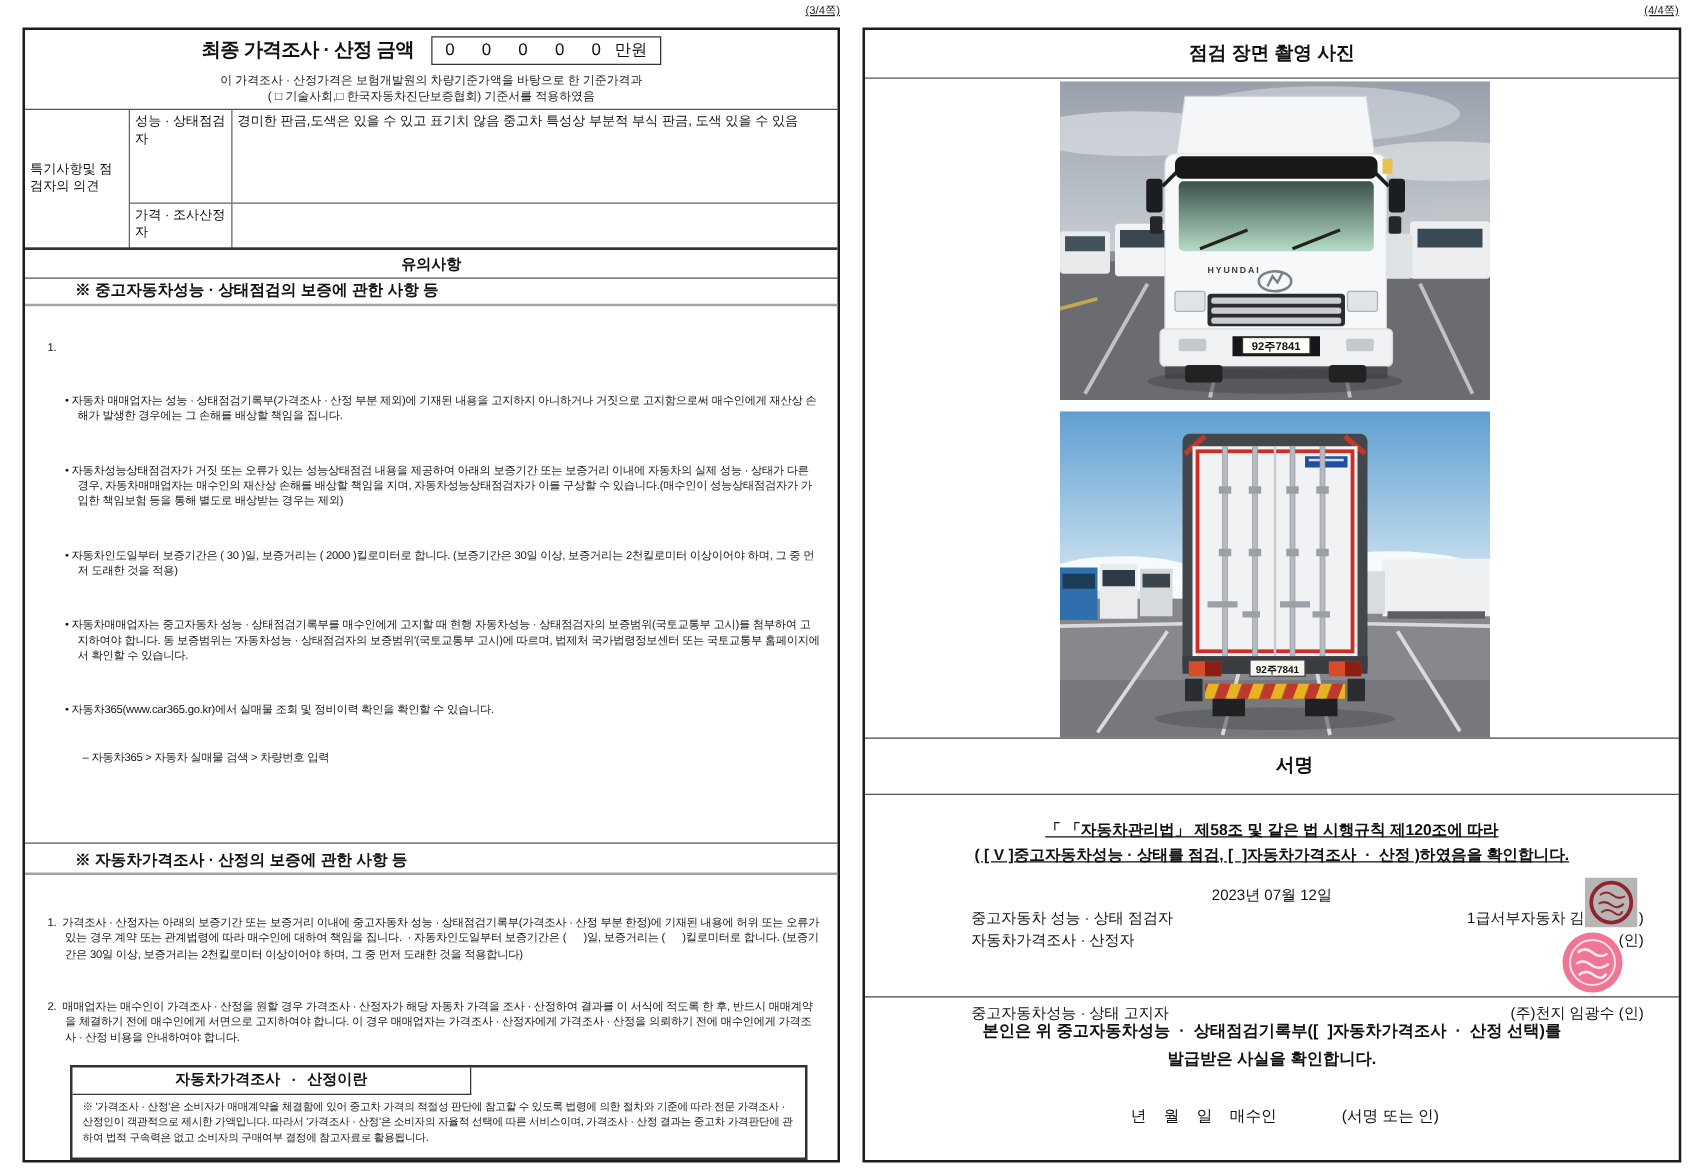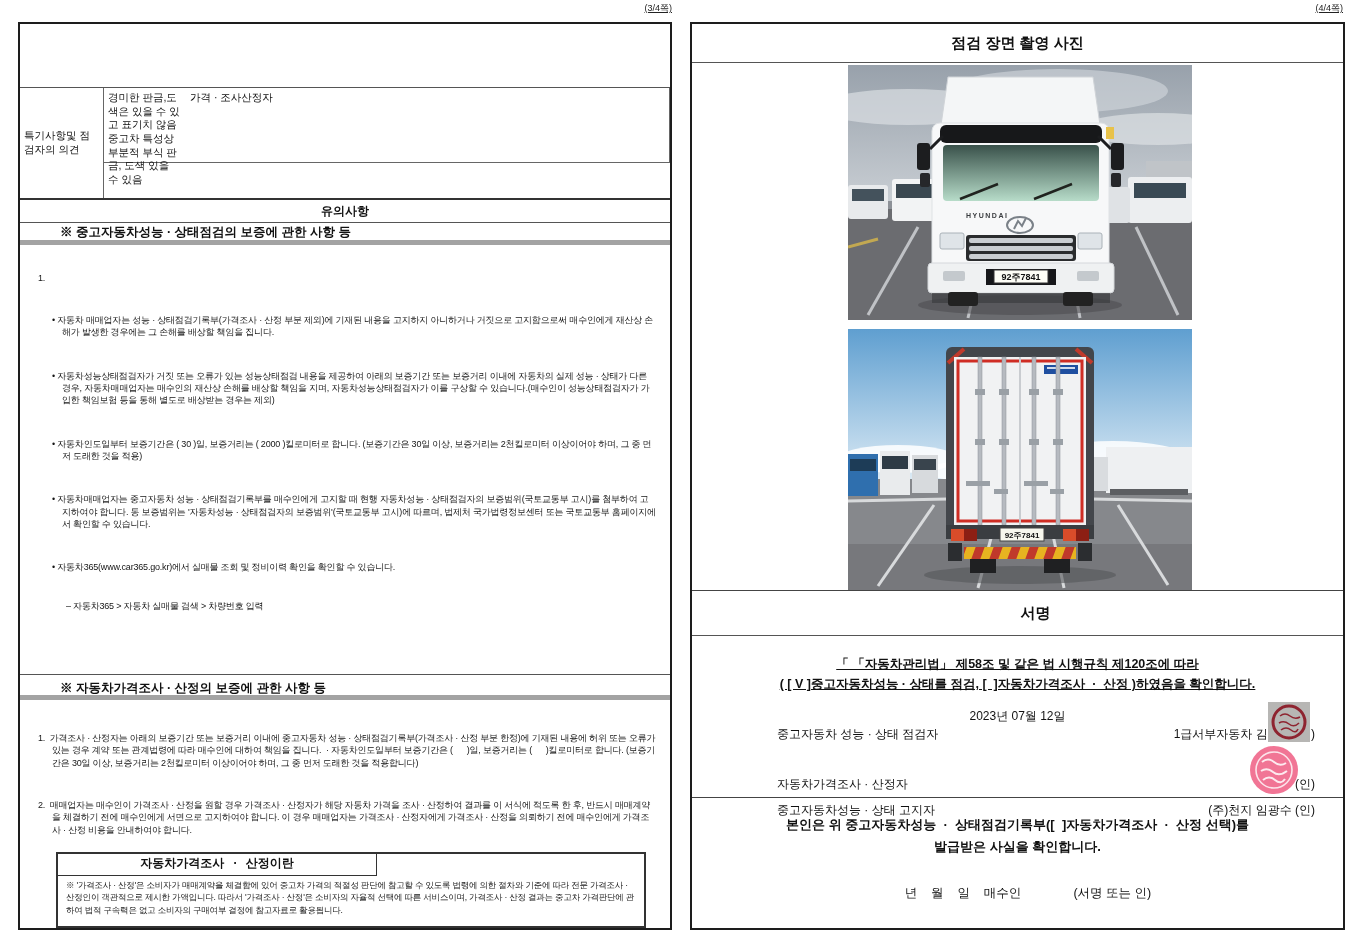--- a/index.html
+++ b/index.html
@@ -15,21 +15,21 @@
   .amtbox{display:inline-block;border:1.5px solid #333;margin-left:14px;padding:1px 10px 2px 10px;vertical-align:middle;}
   .amt-digits{font-size:13.5px;letter-spacing:9px;}
   .amt-unit{font-size:13px;margin-left:2px;}
   .lp-desc{position:absolute;left:0;right:0;text-align:center;font-size:9.5px;color:#222;}
   .tbl{position:absolute;top:63px;left:0;right:0;height:111px;border-top:1px solid #555;display:grid;grid-template-columns:84px 82px 1fr;grid-template-rows:75px 36px;}
   .tbl>div{border-right:1px solid #666;border-bottom:1px solid #666;padding:3px 4px;font-size:10.5px;line-height:1.3;}
   .tbl .lastcol{border-right:none;}
   .cell-span{grid-row:1/3;display:flex;align-items:center;}
   .cell-content{font-size:11px;}
   .notice-title{position:absolute;top:174px;left:0;right:0;height:22px;border-top:2px solid #333;border-bottom:1px solid #555;text-align:center;font-weight:bold;font-size:12px;line-height:22px;}
-  .sech{position:absolute;left:0;right:0;border-bottom:5px solid #a3a3a3;font-weight:bold;font-size:12.5px;padding-left:40px;box-sizing:border-box;}
+  .sech{position:absolute;left:0;right:0;border-bottom:2px solid #a3a3a3;font-weight:bold;font-size:12.5px;padding-left:40px;box-sizing:border-box;}
   .fine{font-size:9px;line-height:1.38;letter-spacing:-0.2px;color:#151515;white-space:pre-wrap;}
   .listblk{position:absolute;left:18px;width:618px;overflow:hidden;}
   .n{padding-left:14px;text-indent:-14px;margin:2px 0 3px 0;}
   .b{padding-left:24px;text-indent:-10px;margin:2px 0 4px 0;}
   .sub{padding-left:28px;text-indent:0;margin:1px 0;}
   .bbox{position:absolute;top:828px;left:36px;width:586px;height:72px;border:2px solid #333;}
   .bbox-title{width:318px;height:21px;border-right:1px solid #333;border-bottom:1px solid #333;text-align:center;font-weight:bold;font-size:12px;line-height:21px;font-family:Liberation Mono, monospace;}
   .bbox-text{padding:3px 8px;font-size:8.5px;line-height:1.45;letter-spacing:-0.2px;color:#151515;}
   
   .rp-header{position:absolute;top:0;left:0;right:0;height:38px;border-bottom:1px solid #555;text-align:center;font-weight:bold;font-size:15px;line-height:38px;}
@@ -48,23 +48,31 @@
 </head>
 <body>
 
 <div id="canvas">
 
   <div class="corner" style="top:2px;left:592px;">(3/4쪽)</div>
   <div class="corner" style="top:2px;left:1263px;">(4/4쪽)</div>
 
   <div class="page" id="pageL">
 
+    <div class="lp-header">
+      <div class="lp-hrow">
+        <span class="lp-title">최종 가격조사 · 산정 금액</span><span class="amtbox"><span class="amt-digits">0 0 0 0 0</span><span class="amt-unit">만원</span></span>
+      </div>
+      <div class="lp-desc" style="top:34px;">이 가격조사 · 산정가격은 보험개발원의 차량기준가액을 바탕으로 한 기준가격과</div>
+      <div class="lp-desc" style="top:47px;">( □ 기술사회,□ 한국자동차진단보증협회) 기준서를 적용하였음</div>
+    </div>
 
     <div class="tbl">
       <div class="cell-span">특기사항및 점검자의 의견</div>
+      <div>성능 · 상태점검자</div>
       <div class="lastcol cell-content">경미한 판금,도색은 있을 수 있고 표기치 않음 중고차 특성상 부분적 부식 판금, 도색 있을 수 있음</div>
       <div>가격 · 조사산정자</div>
       <div class="lastcol cell-content"></div>
     </div>
 
     <div class="notice-title">유의사항</div>
 
     <div class="sech" style="top:196px;height:25px;line-height:25px;">※ 중고자동차성능 · 상태점검의 보증에 관한 사항 등</div>
 
     <div class="listblk fine" style="top:221px;height:424px;">
@@ -255,21 +263,21 @@
     <div class="sign-title">서명</div>
 
     <div class="ctr stmt" style="top:632px;">「 「자동차관리법」 제58조 및 같은 법 시행규칙 제120조에 따라</div>
     <div class="ctr stmt" style="top:652px;">( [ V ]중고자동차성능 · 상태를 점검, [  ]자동차가격조사  ·  산정 )하였음을 확인합니다.</div>
     <div class="ctr" style="top:684px;font-size:12px;">2023년 07월 12일</div>
 
     <div class="srow" style="top:702px;">
       <span class="srole">중고자동차 성능 · 상태 점검자</span>
       <span class="snames"><span>1급서부자동차 김우중</span> <span>(인)</span></span>
     </div>
-    <div class="srow" style="top:752px;">
+    <div class="srow" style="top:720px;">
       <span class="srole">자동차가격조사  ·  산정자</span>
       <span class="snames"><span></span> <span>(인)</span></span>
     </div>
     <div class="srow" style="top:778px;">
       <span class="srole">중고자동차성능 · 상태 고지자</span>
       <span class="snames"><span>(주)천지 임광수</span> <span>(인)</span></span>
     </div>
 
     <div class="stamp" style="left:576px;top:678px;">
       <svg width="42" height="40" viewBox="0 0 42 40">

